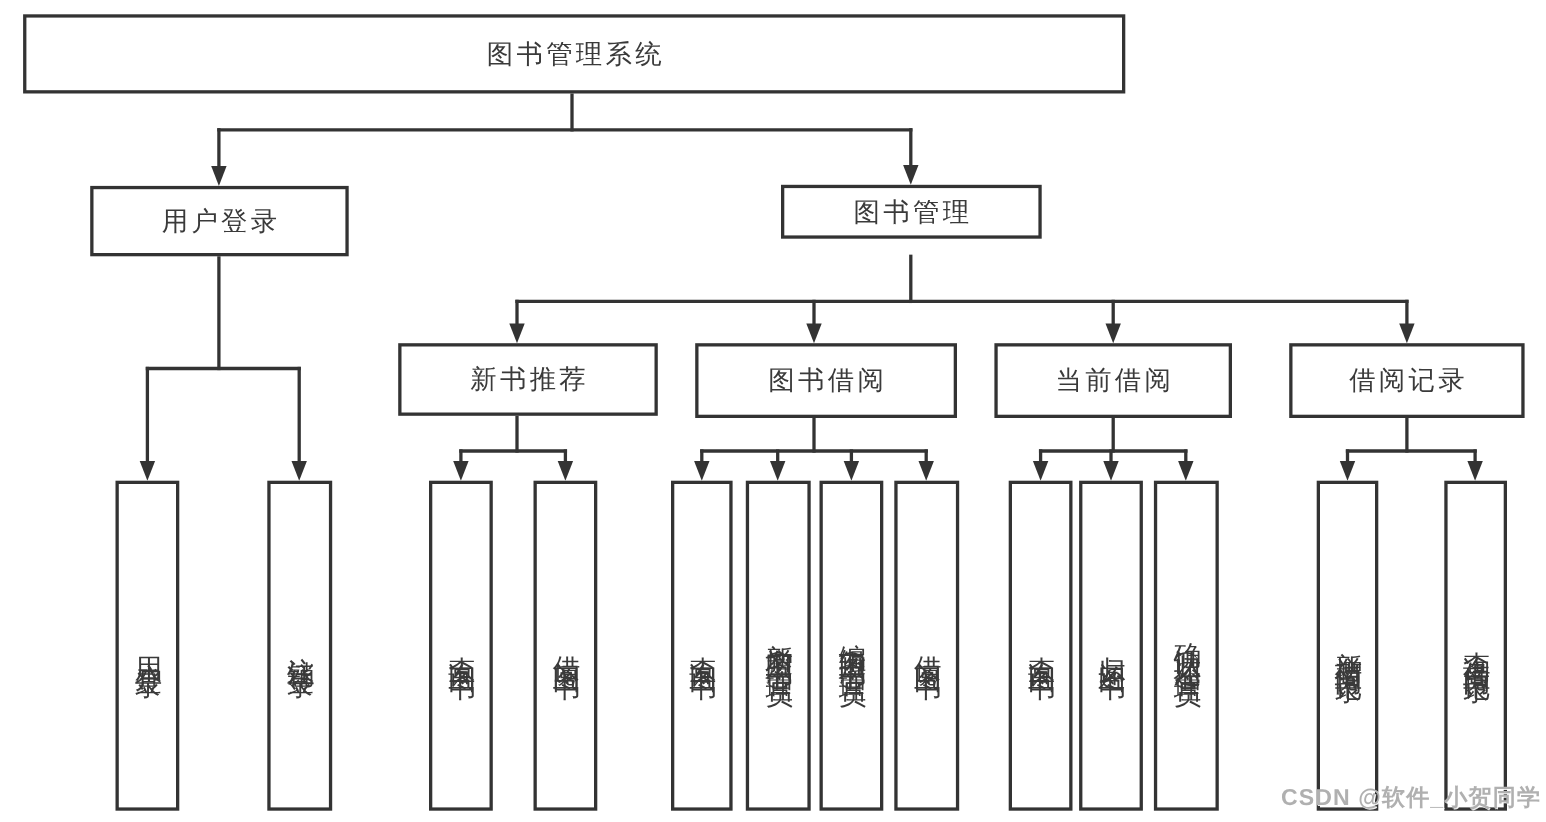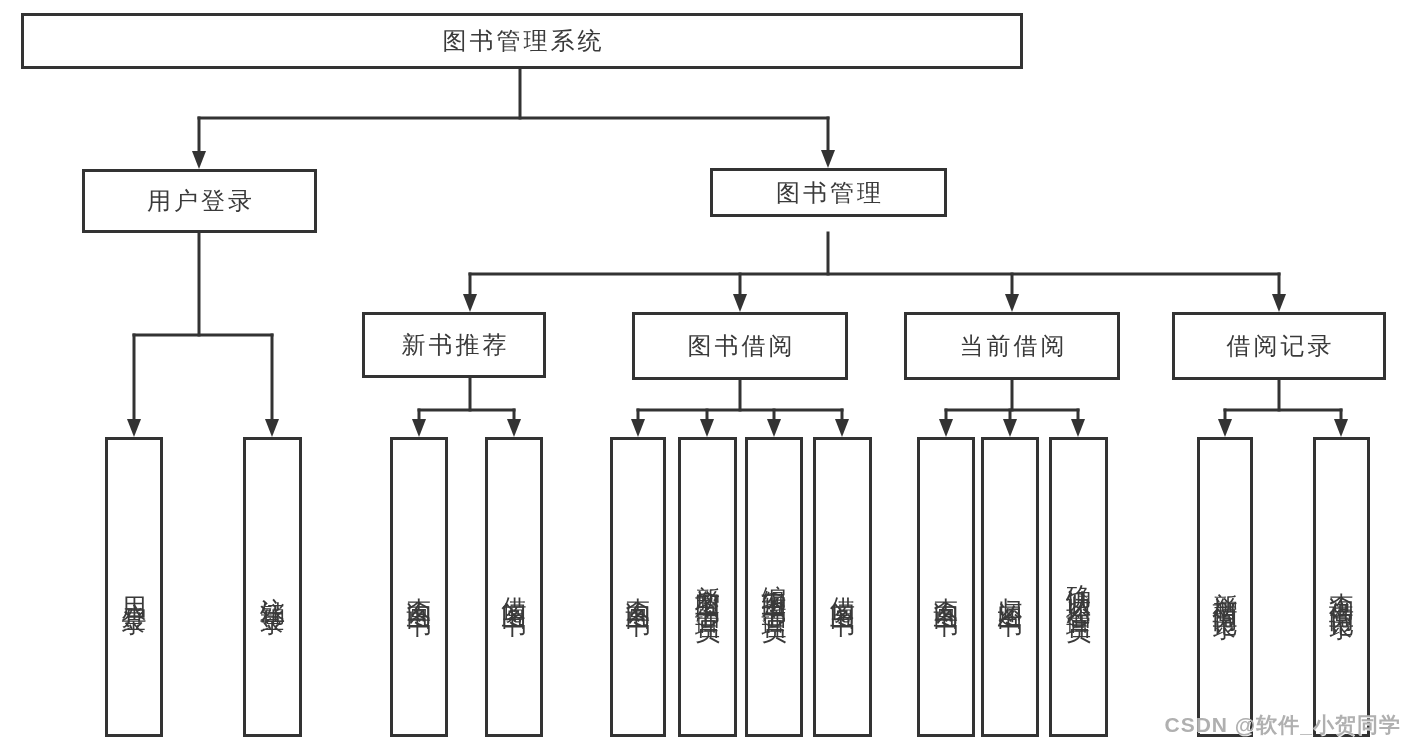--- a/index.html
+++ b/index.html
@@ -31,25 +31,25 @@
   }
   .hbox{font-size:24px;letter-spacing:3px;text-indent:3px;white-space:nowrap;}
   .leaf{
     top:437px;height:300px;
     writing-mode:vertical-rl;
     text-orientation:mixed;
     font-size:25px;
     letter-spacing:5px;
     line-height:1;
   }
-  .root{left:21px;top:13px;width:1002px;height:56px;}
+  .root{left:21px;top:13px;width:1002px;height:72px;}
   .l2a{left:82px;top:169px;width:235px;height:64px;}
   .l2b{left:710px;top:168px;width:237px;height:49px;}
-  .l3a{left:362px;top:312px;width:184px;height:66px;text-align:right;}
-  .l3b{left:632px;top:312px;width:216px;height:68px;}
+  .l3a{left:362px;top:312px;width:236px;height:66px;text-align:right;}
+  .l3b{left:632px;top:312px;width:238px;height:68px;}
   .l3c{left:904px;top:312px;width:216px;height:68px;}
   .l3d{left:1172px;top:312px;width:214px;height:68px;}
   .f1{left:105px;width:58px;}
   .f2{left:243px;width:59px;}
   .f3{left:390px;width:58px;}
   .f4{left:485px;width:58px;}
   .f5{left:610px;width:56px;}
   .f6{left:678px;width:59px;}
   .f7{left:745px;width:58px;}
   .f8{left:813px;width:59px;}

